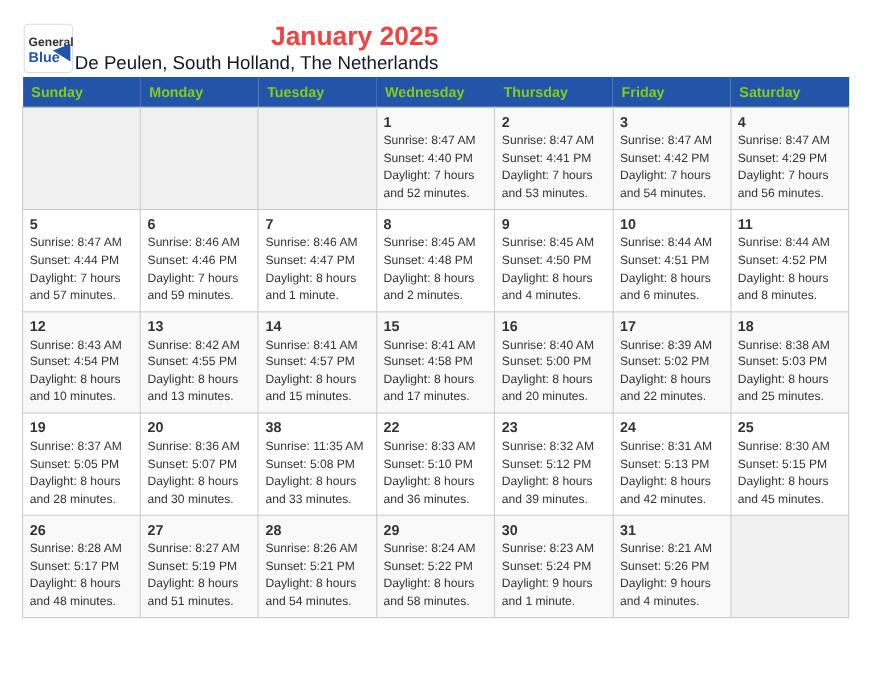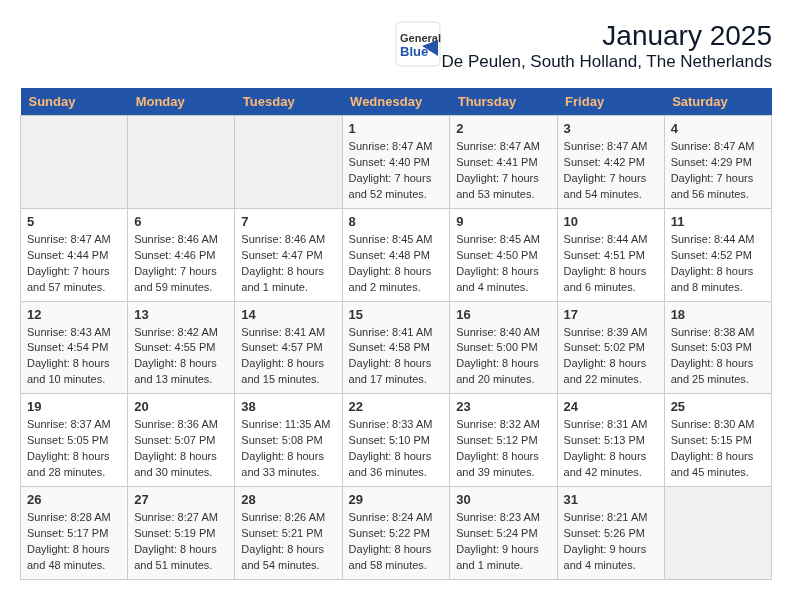--- a/index.html
+++ b/index.html
@@ -6,48 +6,48 @@
     body {
       font-family: Arial, sans-serif;
       background: #fff;
       width: 792px;
       min-height: 612px;
       padding: 20px;
     }
     .header-section {
       display: flex;
       align-items: flex-start;
-      justify-content: flex-end;
-      margin-bottom: 16px;
+      justify-content: flex-start;
+      margin-bottom: 2px;
     }
     .logo {
       display: flex;
       flex-direction: column;
       align-items: flex-start;
     }
     .title-section {
       text-align: right;
     }
     .calendar-title {
-      font-size: 28px;
-      font-weight: normal;
-      color: #0f172a;
+      font-size: 24px;
+      font-weight: bold;
+      color: #ef4444;
     }
     .calendar-subtitle {
       font-size: 17px;
       color: #0f172a;
     }
     table {
       width: 100%;
       border-collapse: collapse;
       font-size: 11px;
     }
     thead tr th {
       background-color: #2255aa;
-      color: #fdba74;
+      color: #84cc16;
       text-align: left;
       padding: 6px 8px;
       font-size: 13px;
       font-weight: bold;
     }
     tbody tr td {
       border: 1px solid #ccc;
       vertical-align: top;
       padding: 5px 6px;
       width: 108px;

